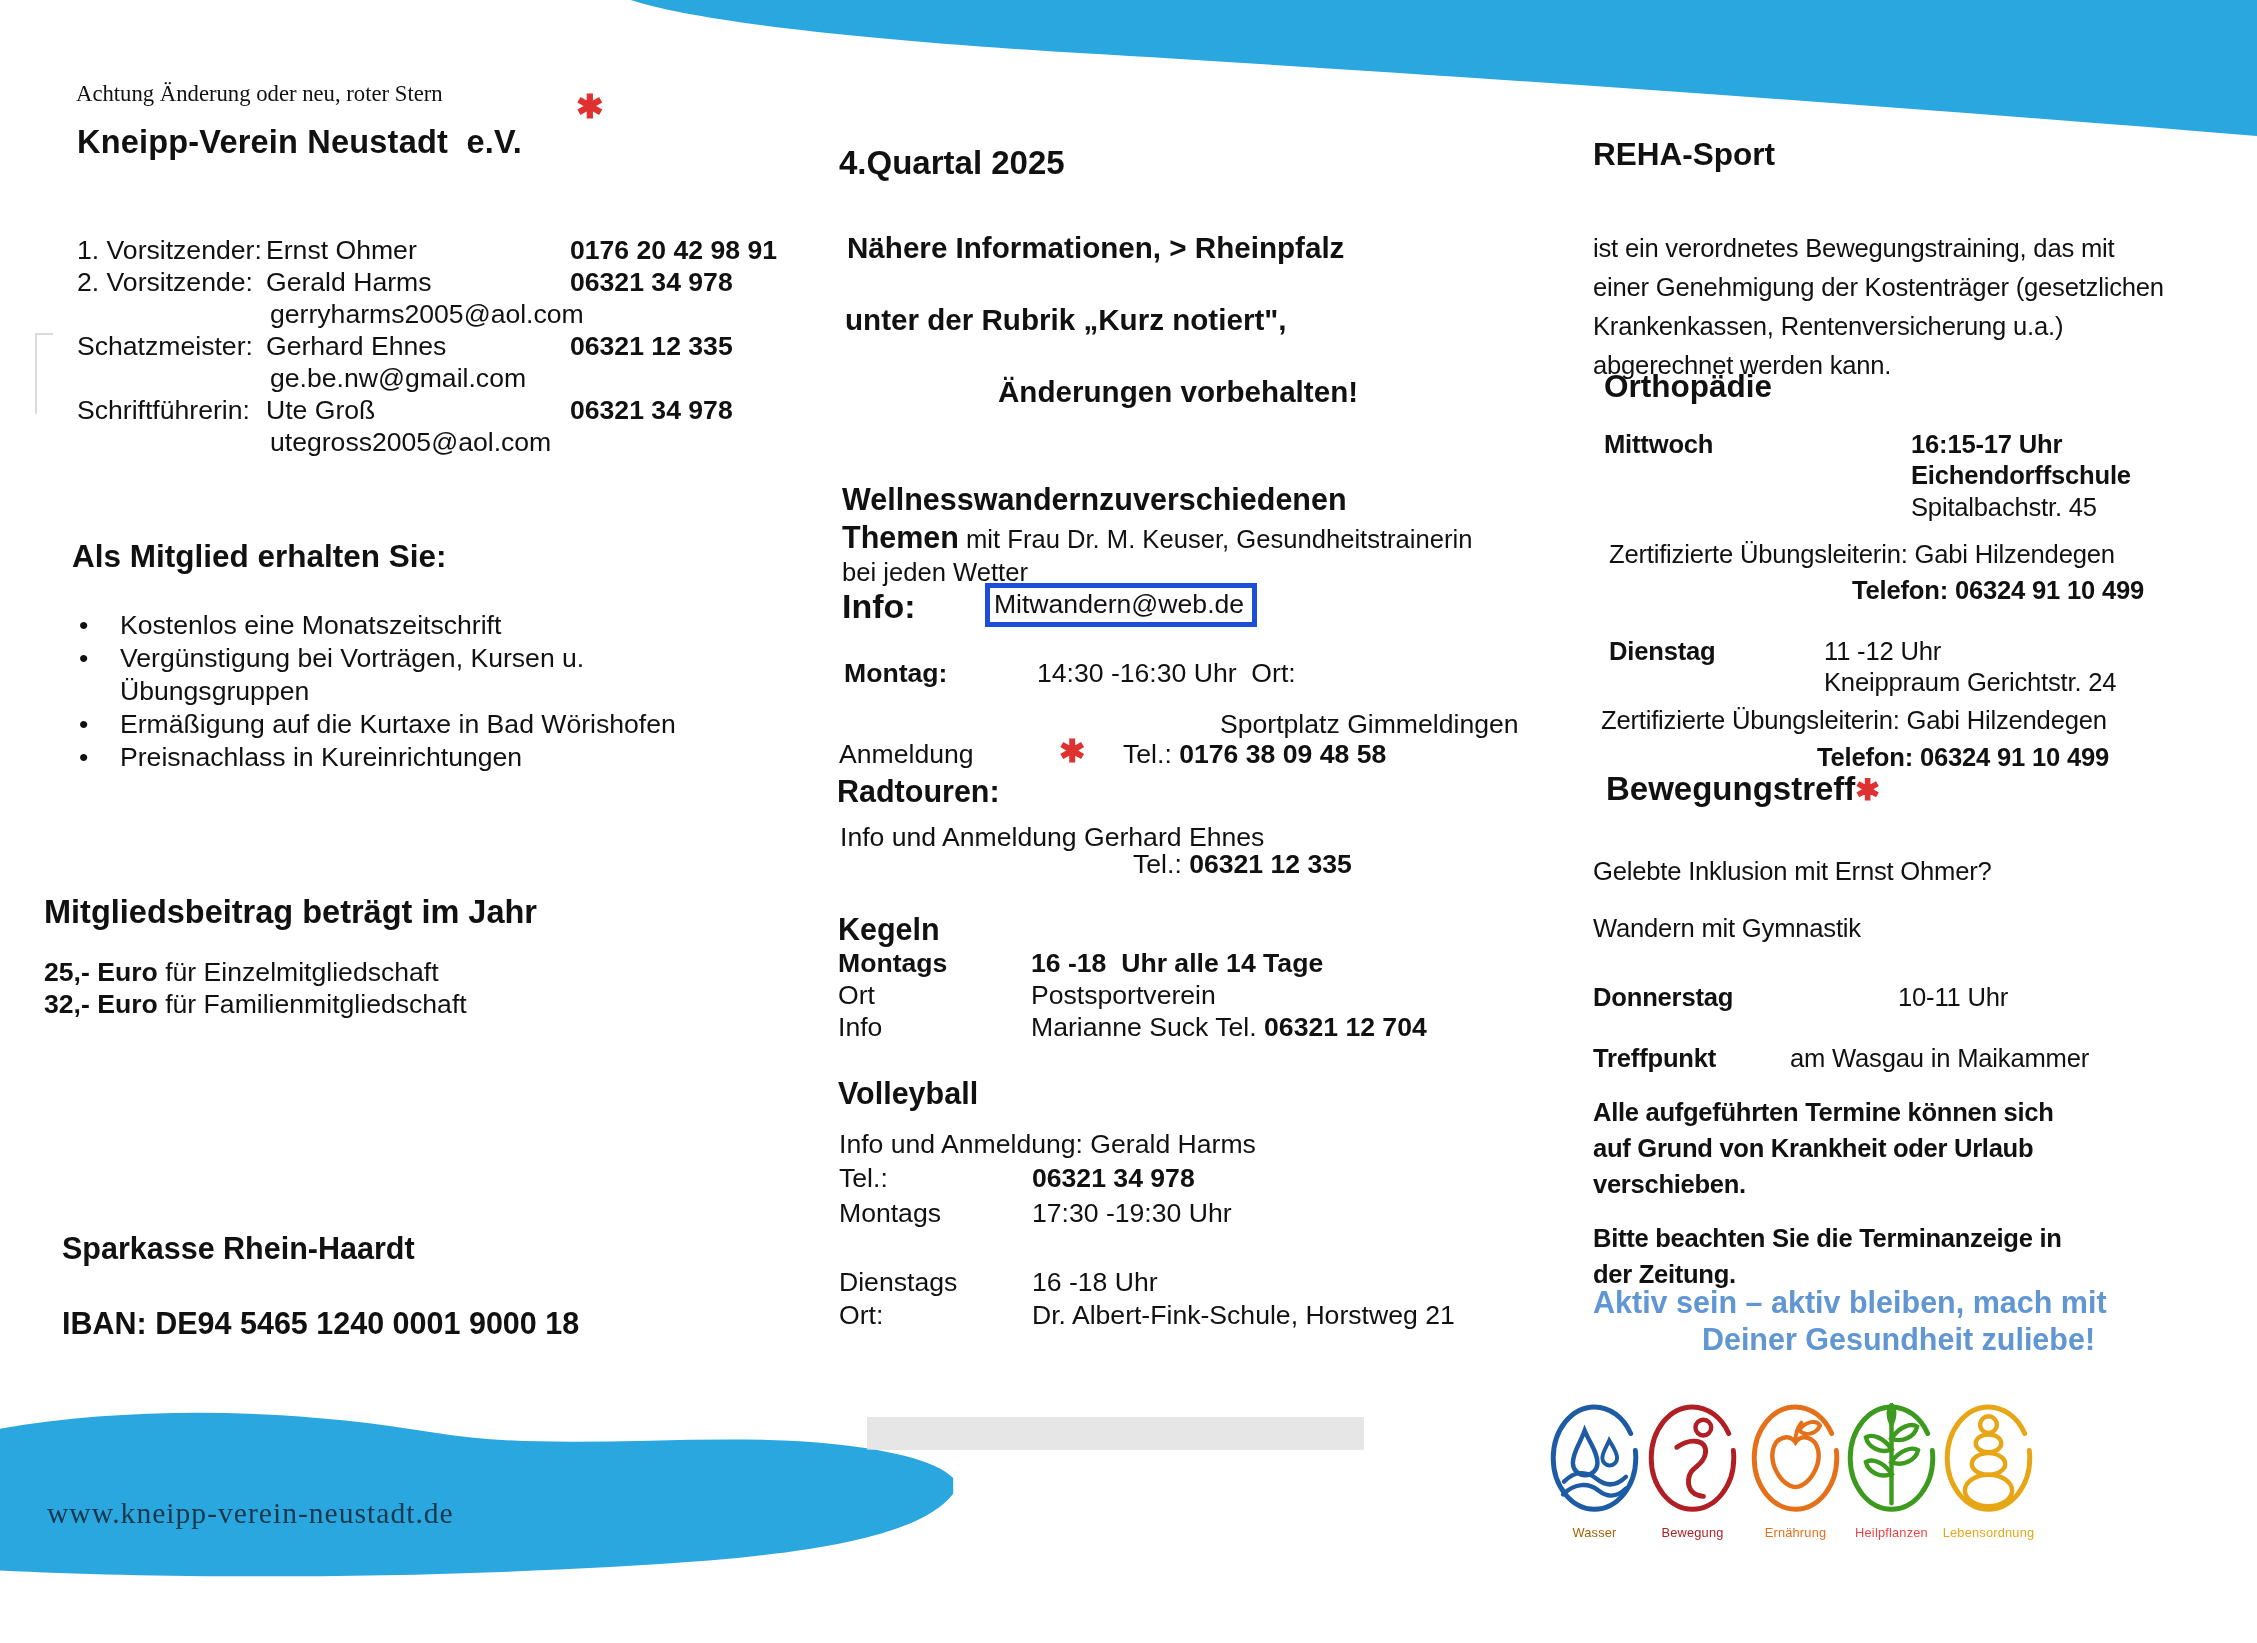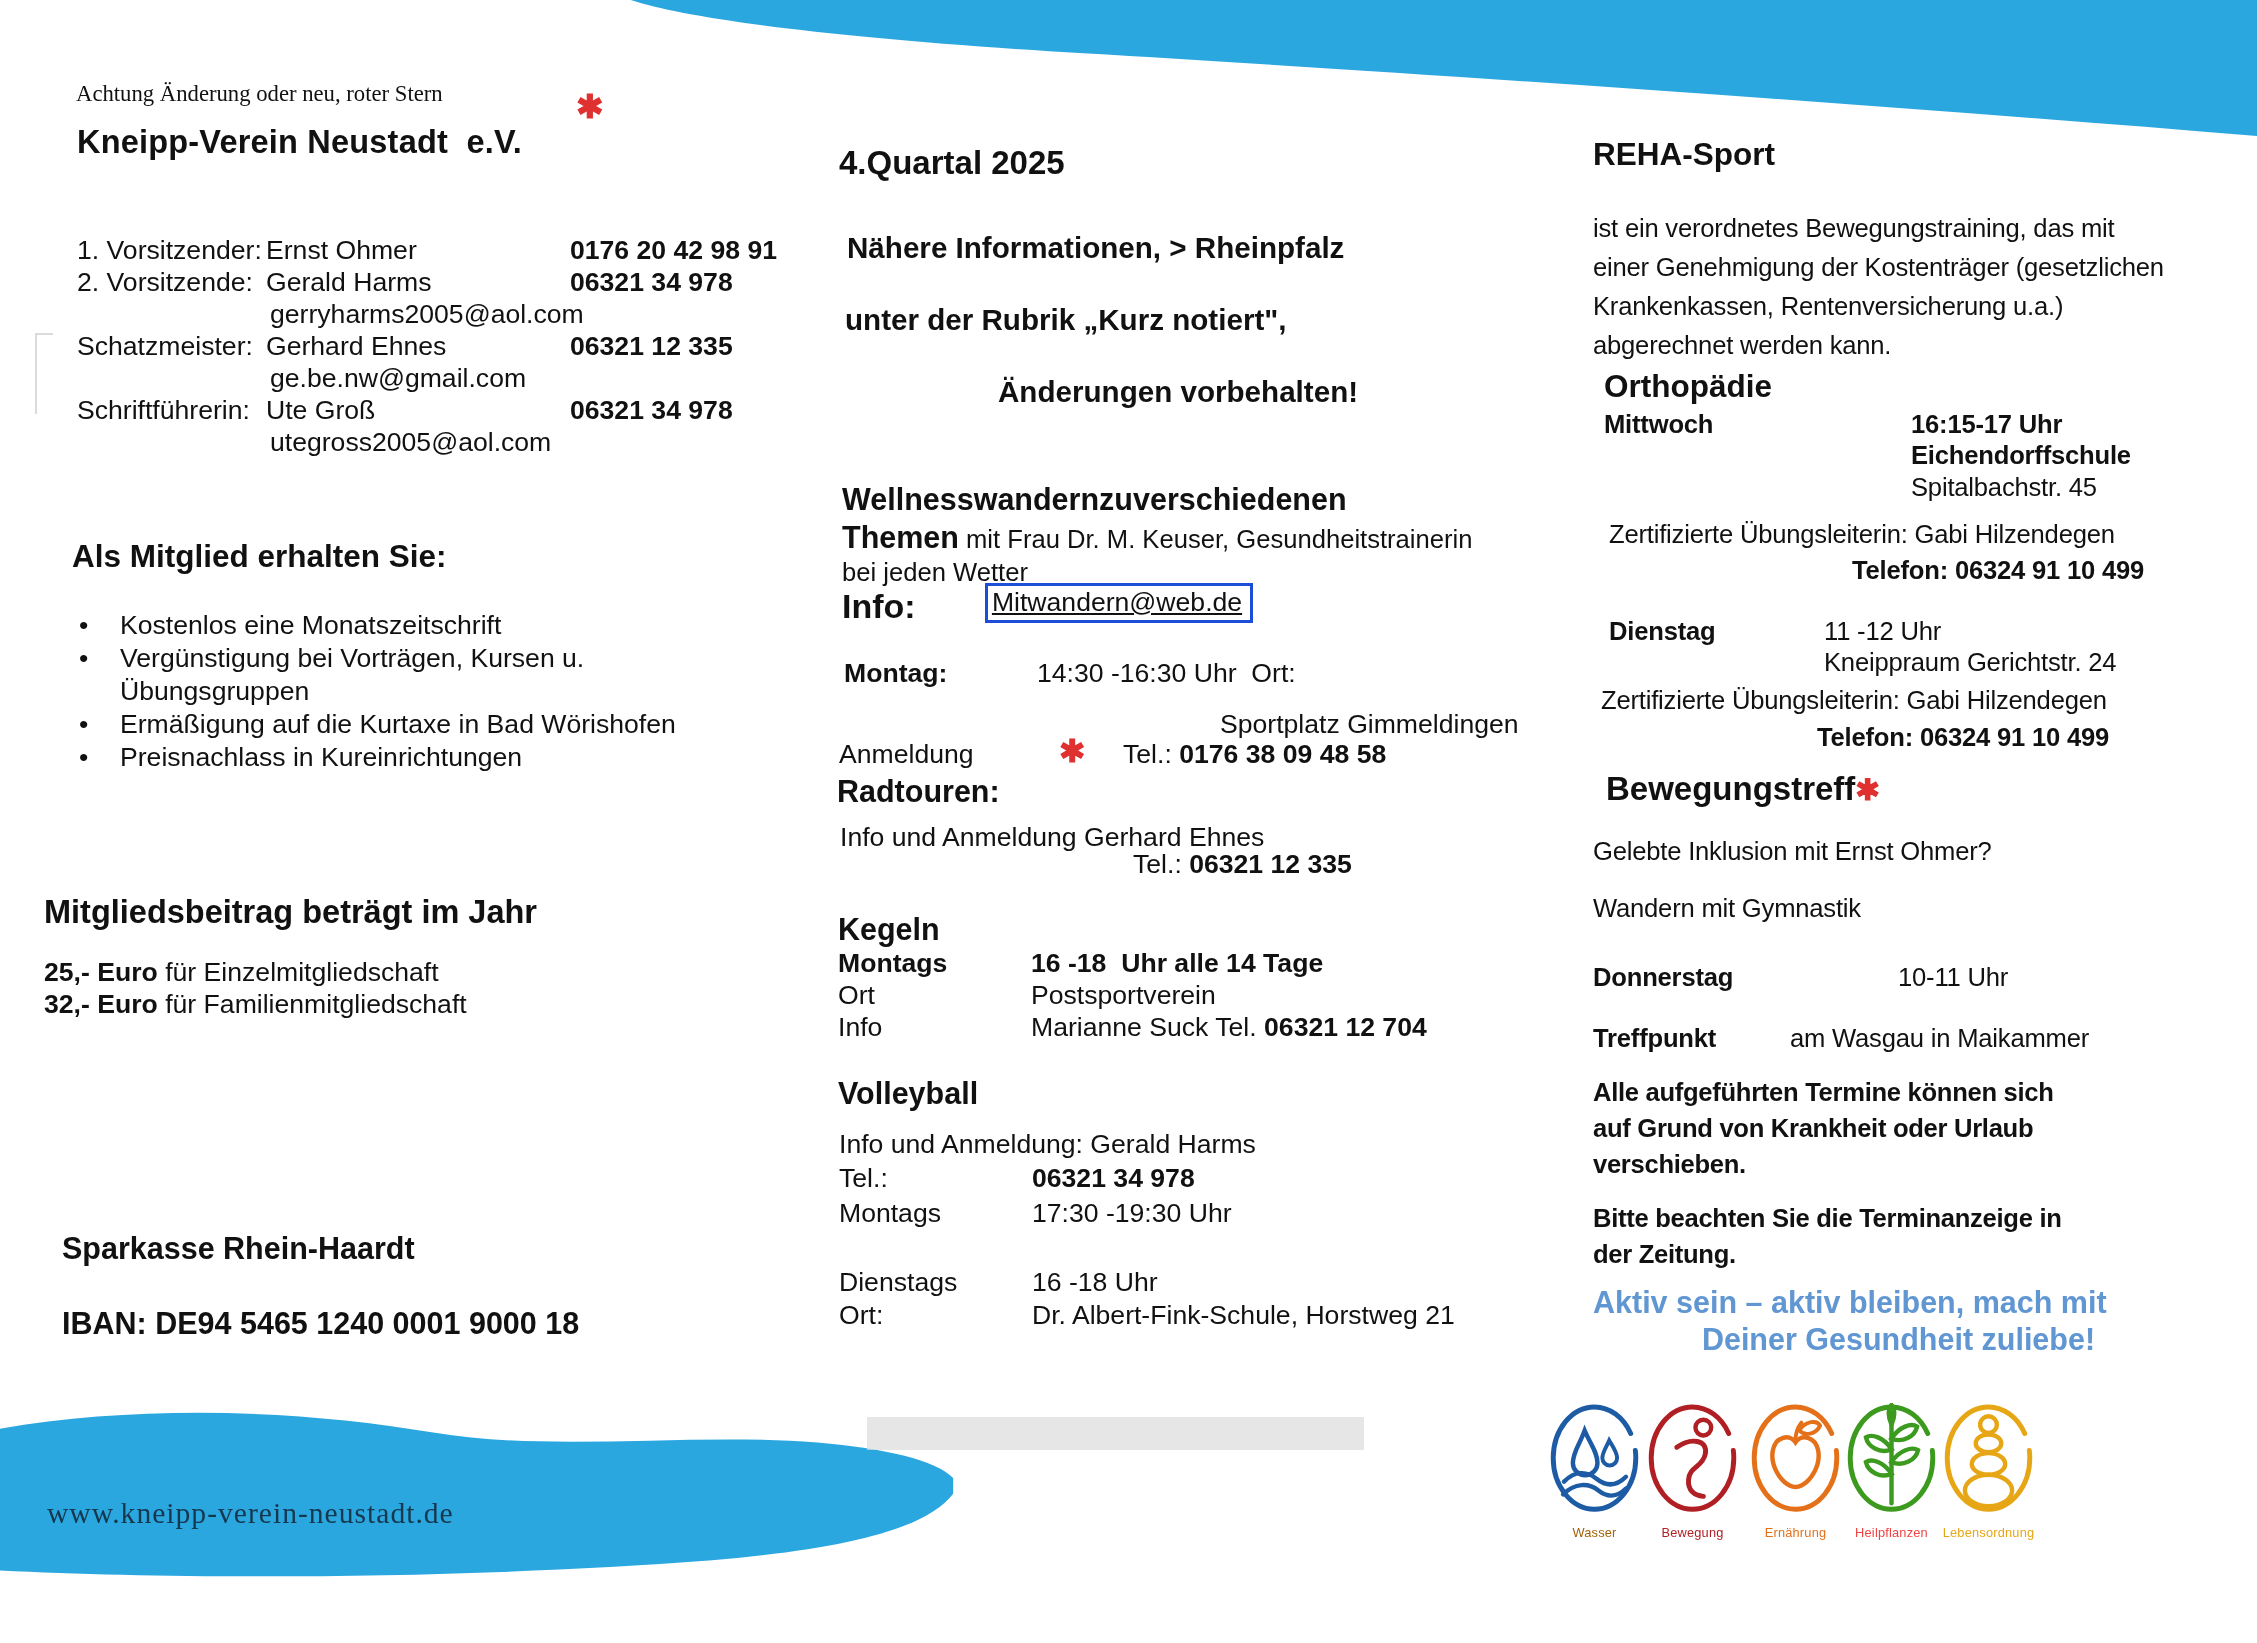--- a/index.html
+++ b/index.html
@@ -30,28 +30,28 @@
   .website{left:47px;top:1497px;font-size:29.6px;color:#15384f;letter-spacing:1px;}
   
   .quarter{left:839px;top:144px;font-size:33px;font-weight:bold;}
   .m-info{font-size:29.6px;font-weight:bold;}
   .wellness-l1{left:842px;top:482px;width:690px;display:flex;
                font-size:30.5px;font-weight:bold;}
   .wellness-l2{left:842px;top:520px;font-size:25.6px;}
   .wellness-l2 .t2{font-size:30.5px;font-weight:bold;}
   .wellness-l3{left:842px;top:558px;font-size:25.6px;}
   .info-label{left:842px;top:587px;font-size:34px;font-weight:bold;}
-  .email-link{left:985px;top:583px;font-size:26.6px;border:3px solid #1d4ed8;padding:1px 7.9px 2px 3.9px;
-              text-decoration:underline;cursor:pointer;}
+  .email-link{left:985px;top:583px;font-size:26.6px;border:5px solid #1d4ed8;padding:1px 7.9px 2px 3.9px;
+              cursor:pointer;}
   .m-row{font-size:26.6px;}
   .m-label{display:inline-block;width:193px;}
   .sec-title{font-size:30.5px;font-weight:bold;}
   
   .r-title{left:1593px;top:136px;font-size:31.5px;font-weight:bold;}
-  .r-body{font-size:25.6px;letter-spacing:-0.2px;}
+  .r-body{font-size:25.6px;letter-spacing:-0.2px;margin-top:20px;}
   .intro{left:1593px;top:209px;line-height:39px;}
   .r-row-label{display:inline-block;width:305px;font-weight:bold;}
   .slogan{left:1593px;top:1284px;width:611px;font-size:30.5px;font-weight:bold;
           color:#6096d2;line-height:37px;}
   .slogan .l2{text-align:center;}
   .notice{font-weight:bold;line-height:36px;letter-spacing:-0.3px;}
   
   .artifact{background:#dcdcdc;opacity:.7;}
   .bracket{border-left:2px solid #c9c9c9;border-top:2px solid #c9c9c9;opacity:.65;}
   

